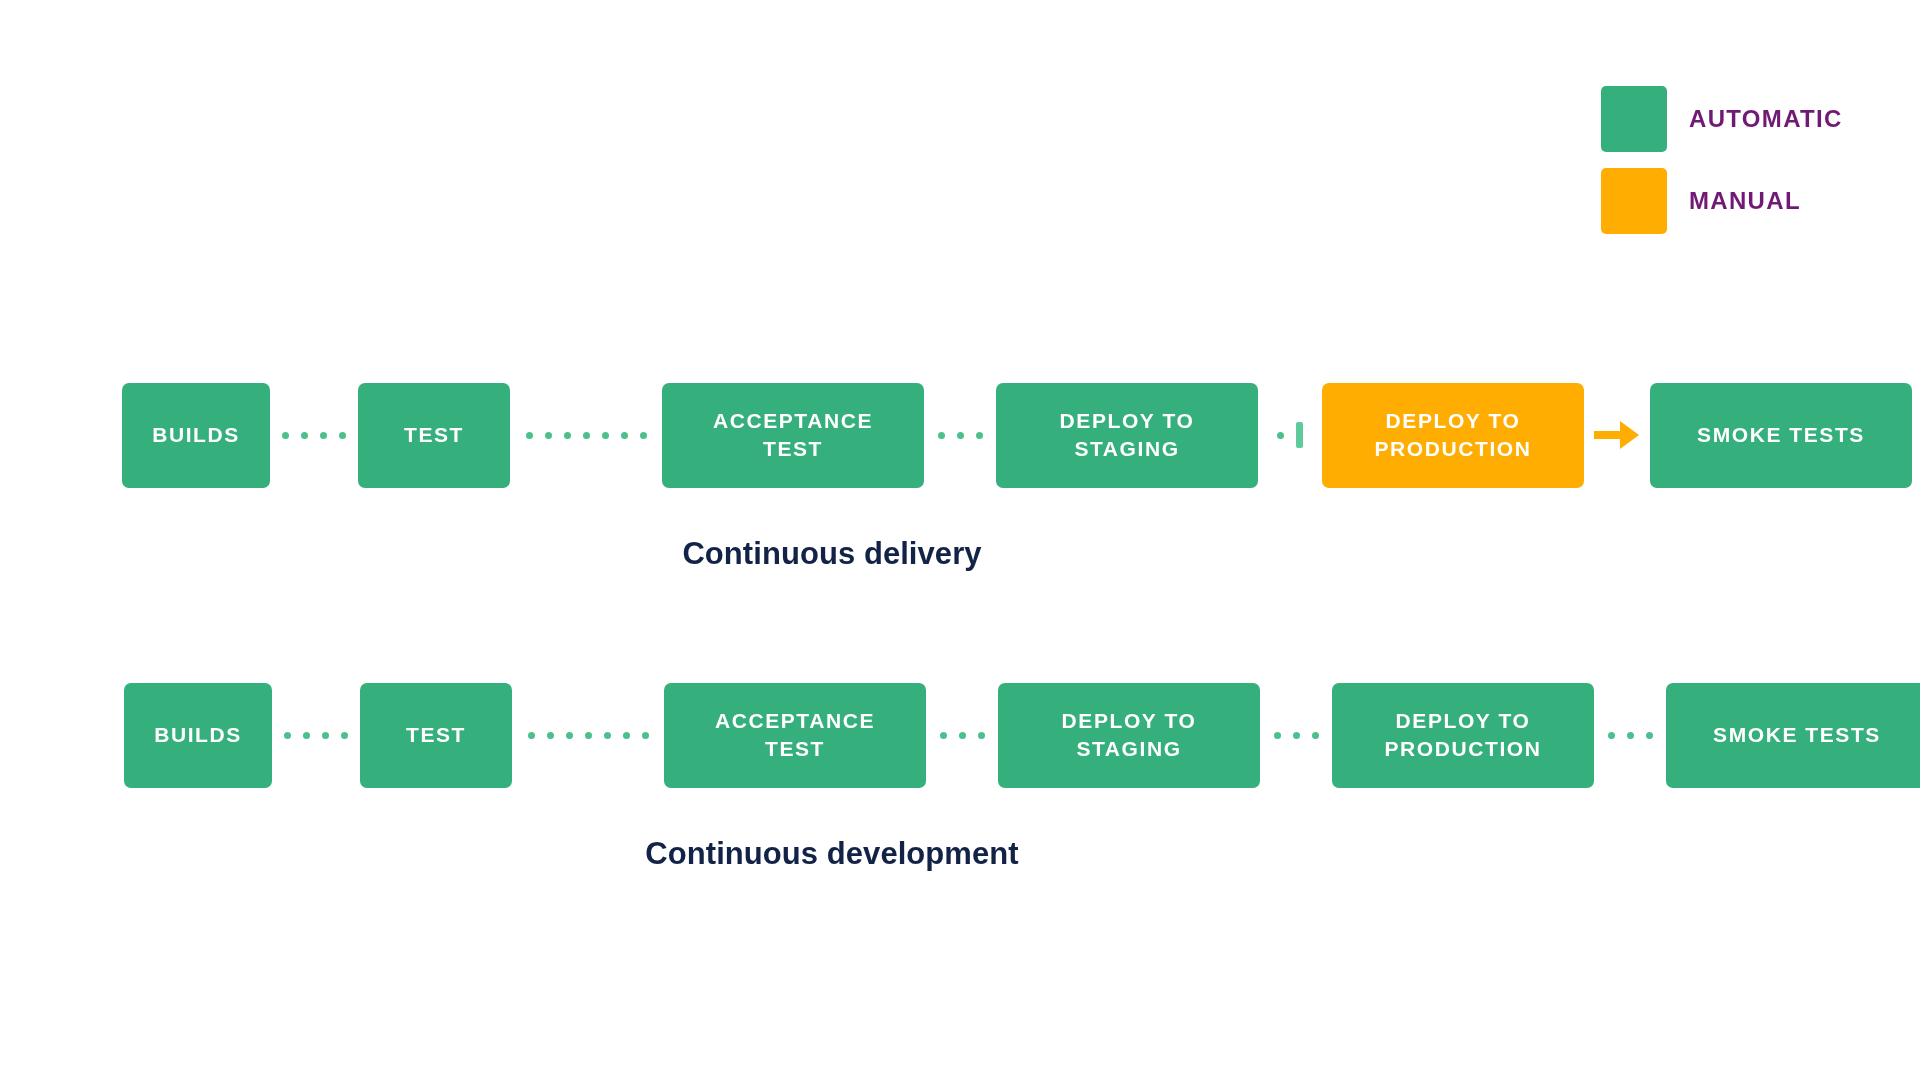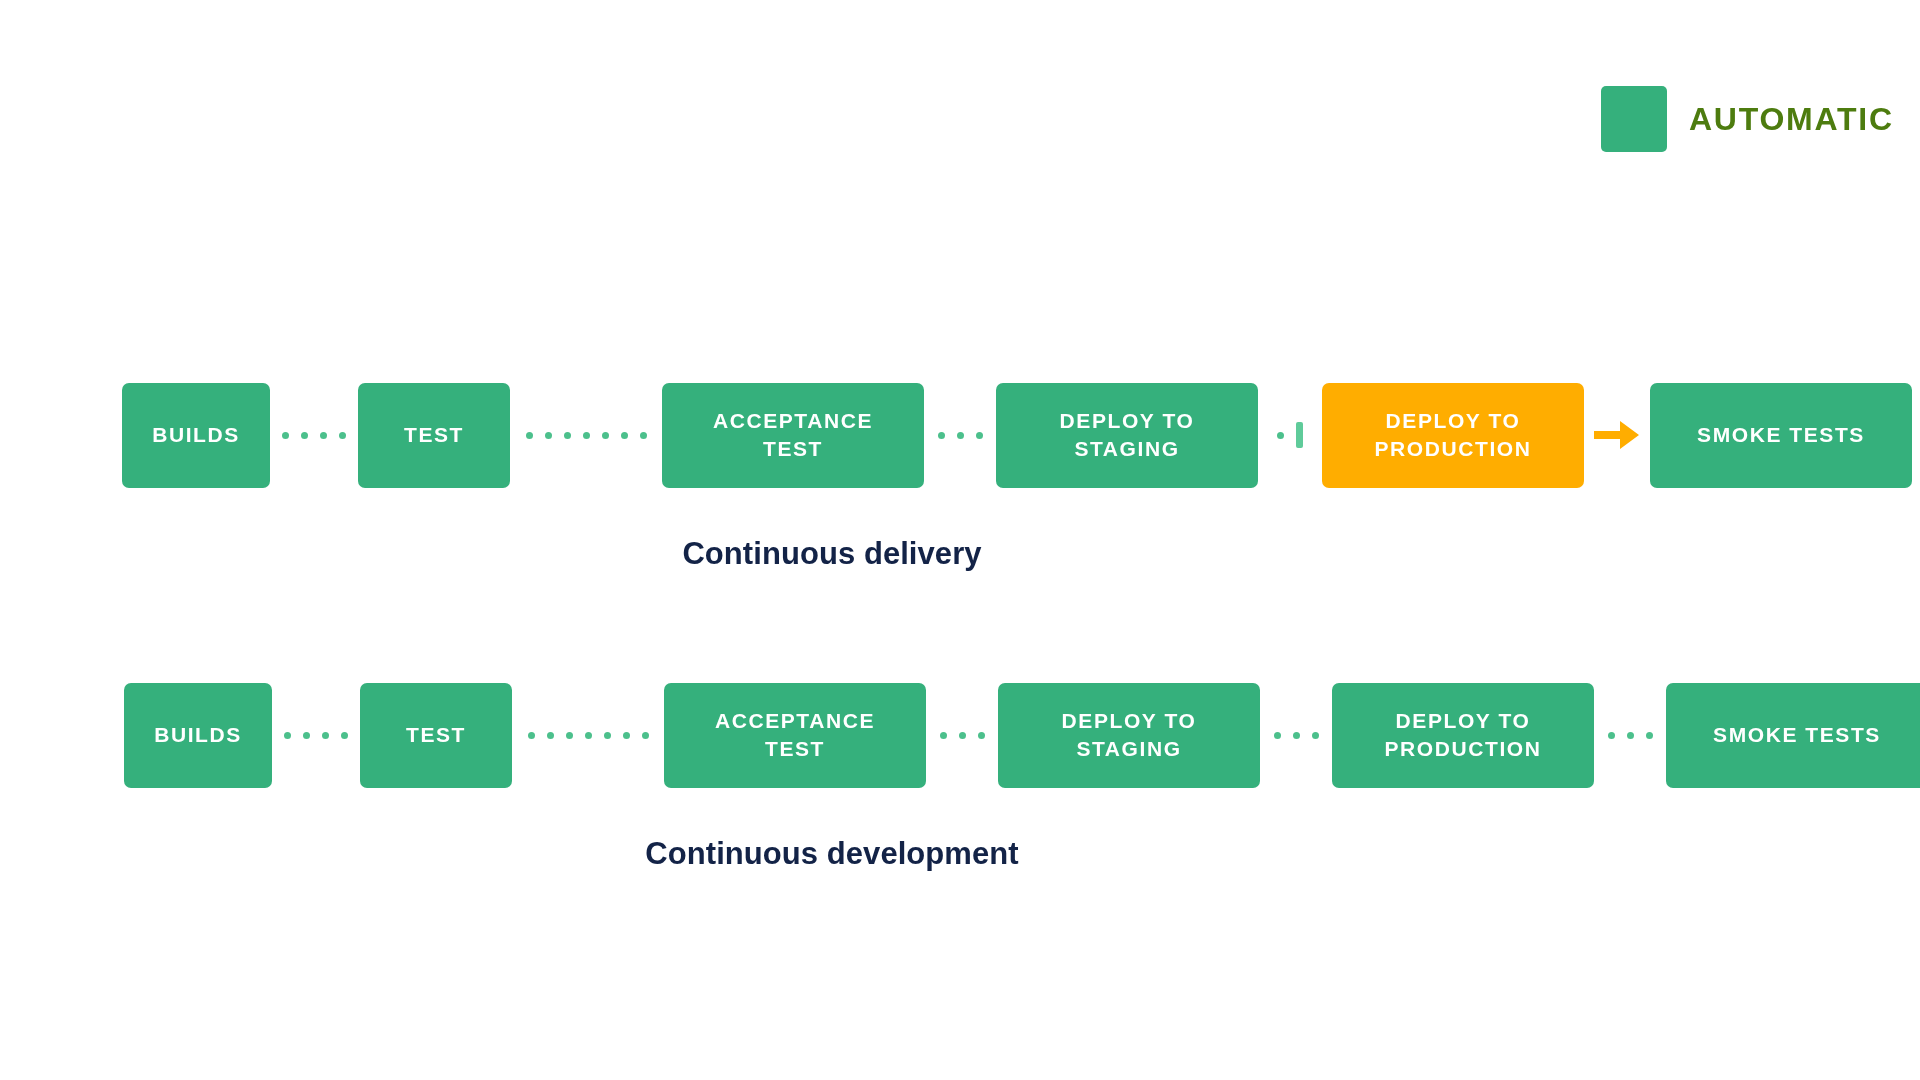--- a/index.html
+++ b/index.html
@@ -31,24 +31,24 @@
     gap: 22px;
     height: 66px;
   }
   .legend-swatch {
     width: 66px;
     height: 66px;
     border-radius: 5px;
     flex: 0 0 auto;
   }
   .legend-label {
-    font-size: 32px;
+    font-size: 24px;
     font-weight: bold;
     letter-spacing: 0.055em;
-    color: #4d7c0f;
+    color: #701a75;
     white-space: nowrap;
     line-height: 1;
   }
 
   
   .pipeline {
     position: absolute;
     left: 0;
     width: 1920px;
     height: 110px;
@@ -135,20 +135,24 @@
   #caption-2 { top: 836px; left: -128px; }
 </style>
 </head>
 <body>
 
 <div class="legend">
   <div class="legend-row">
     <span class="legend-swatch" style="background: rgb(53, 176, 124);"></span>
     <span class="legend-label">AUTOMATIC</span>
   </div>
+  <div class="legend-row">
+    <span class="legend-swatch" style="background: rgb(255, 173, 0);"></span>
+    <span class="legend-label">MANUAL</span>
+  </div>
 </div>
 
 <div class="pipeline" id="pipeline-1">
   <div class="pipeline-row">
       <div class="stage automatic" style="width: 148px;">
         <span class="stage-label">BUILDS</span>
       </div>
       <div class="connector" style="width: 88px;">
         <span class="dot" style="background: rgb(76, 192, 140);"></span>
         <span class="dot" style="background: rgb(76, 192, 140);"></span>

